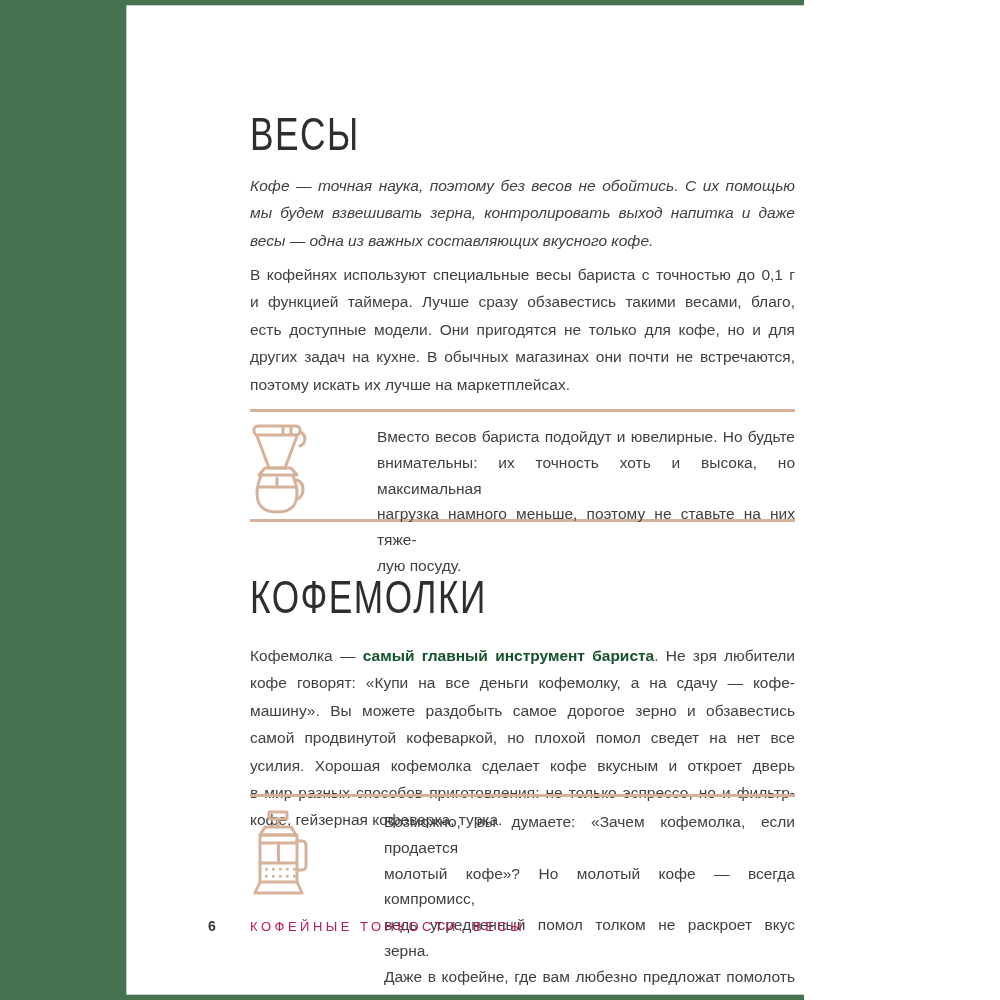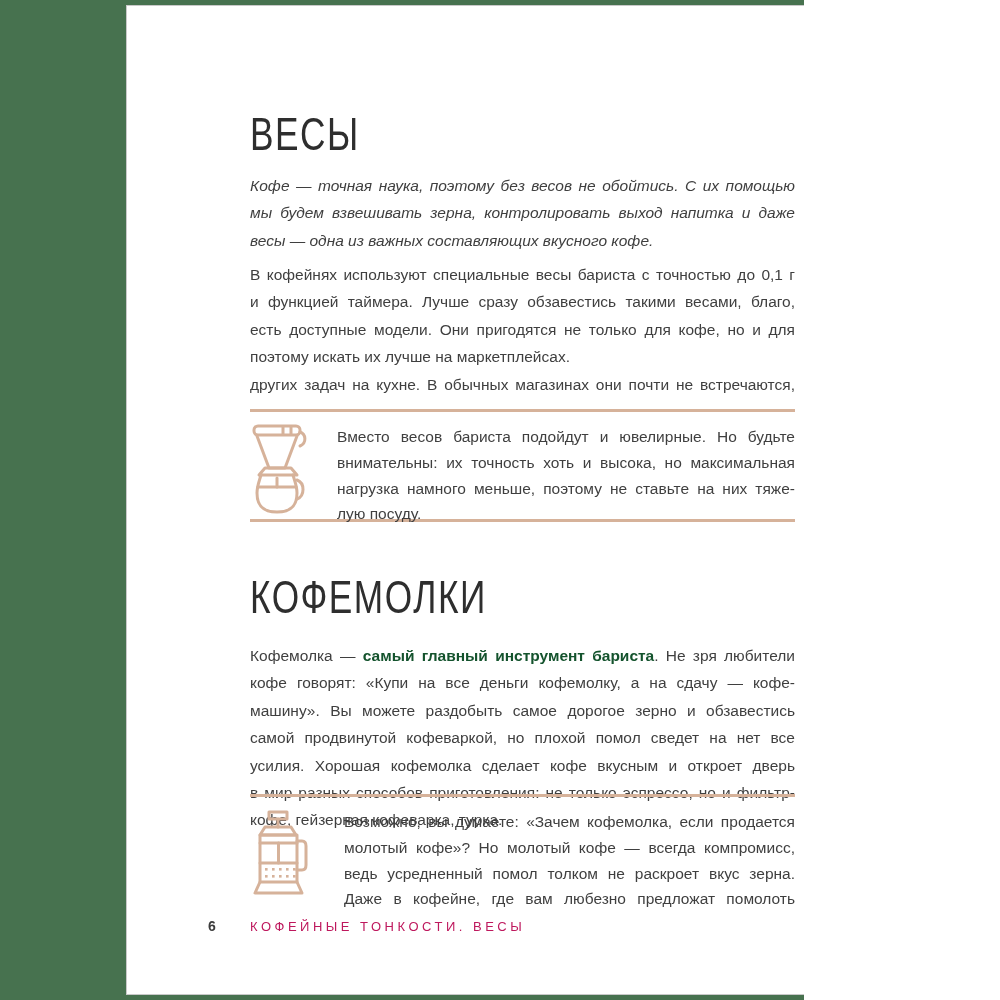--- a/index.html
+++ b/index.html
@@ -25,21 +25,21 @@
   }
   .jline { text-align:justify; text-align-last:justify; white-space:normal; }
   .pline b { color:#14532d; }
   .callout {
     border-top:3px solid #d6b29a; display:flex; align-items:flex-start;
     box-sizing:border-box;
   }
   .callout.closed { border-bottom:3px solid #d6b29a; }
   .callout .icon-box { width:87px; flex:0 0 87px; padding-top:11px; }
   .callout .c-text { flex:1; padding-top:12px; }
-  .callout .c-text .pline { line-height:25.8px; }
+  .callout .c-text .pline { line-height:25.8px;margin-left:40px; }
   .footer-num { font-size:14px; font-weight:bold; color:#3c3c3c; }
   .footer-title { font-size:13px; color:#be185d; letter-spacing:3.5px; }
   svg { display:block; }
 </style>
 </head>
 <body>
 
 <div class="stage">
   <div class="paper">
 
@@ -48,22 +48,22 @@
     <div class="abs col" style="top:166px;font-style:italic;">
       <div class="pline jline">Кофе — точная наука, поэтому без весов не обойтись. С их помощью</div>
       <div class="pline jline">мы будем взвешивать зерна, контролировать выход напитка и даже</div>
       <div class="pline">весы — одна из важных составляющих вкусного кофе.</div>
     </div>
 
     <div class="abs col" style="top:255px;">
       <div class="pline jline">В кофейнях используют специальные весы бариста с точностью до 0,1 г</div>
       <div class="pline jline">и функцией таймера. Лучше сразу обзавестись такими весами, благо,</div>
       <div class="pline jline">есть доступные модели. Они пригодятся не только для кофе, но и для</div>
+      <div class="pline jline">других задач на кухне. В обычных магазинах они почти не встречаются,</div>
       <div class="pline">поэтому искать их лучше на маркетплейсах.</div>
-      <div class="pline jline">других задач на кухне. В обычных магазинах они почти не встречаются,</div>
     </div>
 
     <div class="abs col callout closed" style="top:403px; height:113px;">
       <div class="icon-box">
         <svg width="58" height="93" viewBox="0 0 58 93" fill="none" stroke="#d6b29a" stroke-width="3" stroke-linecap="round" stroke-linejoin="round">
           <rect x="4" y="3" width="46" height="9" rx="4"></rect>
           <line x1="33" y1="4" x2="33" y2="11"></line>
           <line x1="41" y1="4" x2="41" y2="11"></line>
           <path d="M50 9 C56 11 57 20 50 23"></path>
           <path d="M7 13 L19 45 L35 45 L47 13"></path>

